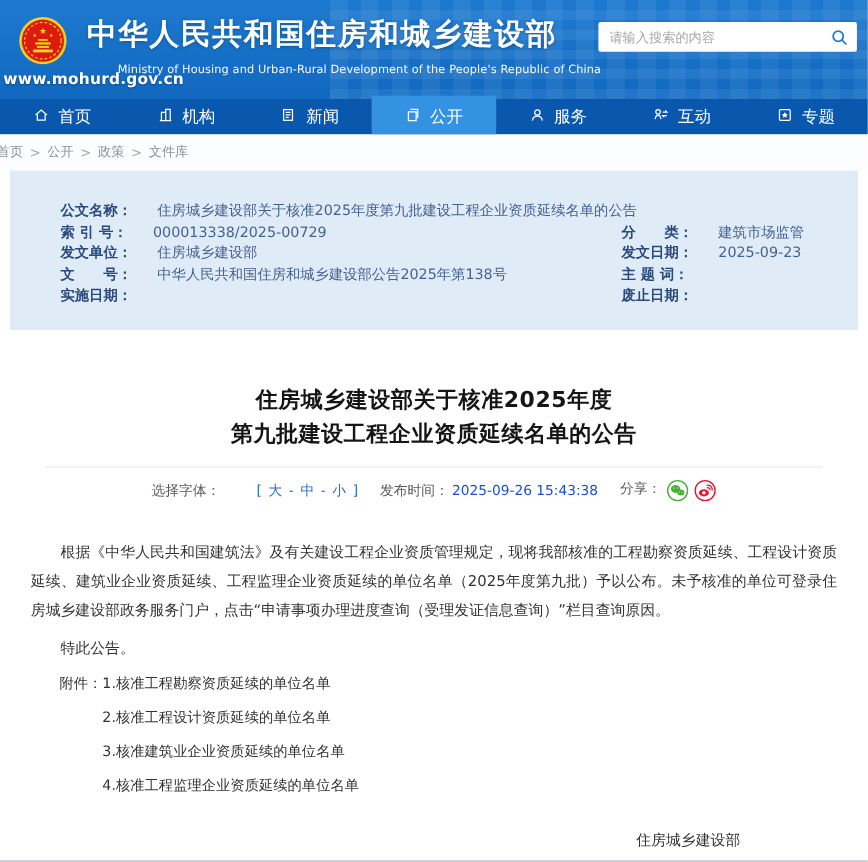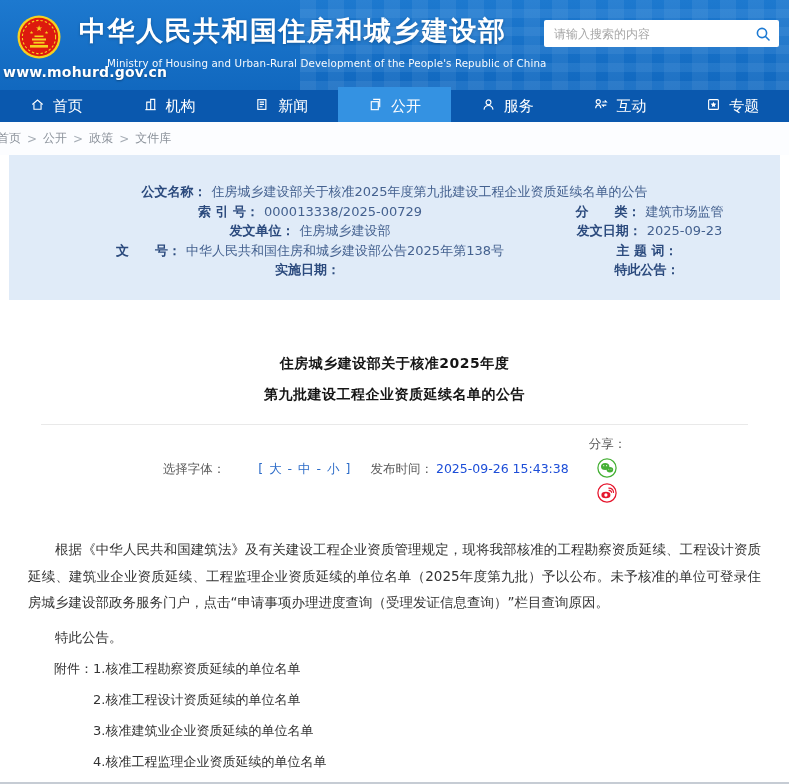--- a/index.html
+++ b/index.html
@@ -54,43 +54,43 @@
     height:33px; background:#fcfdff; display:flex; align-items:center;
     font-size:12px; color:#8b929b; margin-left:-3px;
   }
   .crumb { cursor:pointer; }
   .crumb-sep { margin:0 6px; color:#a6adb5; }
   .crumb.current { cursor:default; }
 
   
   .meta-panel { margin:0 9px; background:#e0ebf8; padding:27px 46px 21px; height:145px; }
   .meta-grid { display:grid; grid-template-columns:510px 1fr; }
-  .field { display:flex; font-size:13px; line-height:19.6px; color:#44618f;justify-content:center; }
+  .field { display:flex; font-size:13px; line-height:19.6px; color:#44618f; }
   .field .flabel { font-weight:700; color:#2b4a7d; white-space:pre; flex:0 0 auto; }
-  .field .fvalue { margin-left:5px; white-space:nowrap; }
+  .field .fvalue { margin-left:23px; white-space:nowrap; }
   .field.full { grid-column:1 / -1; }
 
   
   .content { padding:48px 28px 0; position:relative; height:482px; overflow:hidden; }
   .doc-title {
-    text-align:center; font-size:14px; font-weight:700; color:#151515;
+    text-align:center; font-size:20px; font-weight:700; color:#151515;
     line-height:31px; letter-spacing:.5px;
   }
   .divider { height:1px; background:#e9e9e9; margin:14px 13px 0; }
   .meta-bar {
     display:flex; justify-content:center; align-items:center;
     margin-top:11px; font-size:12.5px; color:#5a5a5a;
   }
   .font-sel { display:flex; align-items:center; }
   .font-links { color:#2b6bc8; margin-left:2px;padding-left:31px; }
   .font-opt { cursor:pointer; margin:0 2px; }
   .fp { color:#2b6bc8; }
   .publish { margin-left:20px; display:flex; }
   .publish .pv { color:#1d4ed8; margin-left:3px; }
-  .share { margin-left:20px; display:flex; align-items:center; gap:5px;flex-direction:column; }
+  .share { margin-left:20px; display:flex; gap:5px; }
   .share-icon { cursor:pointer; display:flex; }
 
   .body-text { margin-top:33px; font-size:13.5px; color:#333; }
   .body-text p { text-indent:2em; line-height:26.5px; margin-bottom:8px; text-align:justify; }
   .attachments { display:flex; margin-top:8px; margin-left:2em; font-size:13px; color:#333; }
   .att-label { flex:0 0 auto; line-height:21px; }
   .att-list div { line-height:21px; margin-bottom:10px; cursor:pointer; }
   .signature { float:right; text-align:center; margin-right:85px; margin-top:16px;
     font-size:13.5px; color:#333; line-height:26px; }
 
@@ -242,21 +242,21 @@
       </div>
       <div class="field">
         <span class="flabel">主 题 词：</span>
         <span class="fvalue"></span>
       </div>
       <div class="field">
         <span class="flabel">实施日期：</span>
         <span class="fvalue"></span>
       </div>
       <div class="field">
-        <span class="flabel">特此公告：</span>
+        <span class="flabel">废止日期：</span>
         <span class="fvalue"></span>
       </div>
     </div>
   </div>
 
   <div class="content">
     <div class="doc-title">
       <div>住房城乡建设部关于核准2025年度</div>
       <div>第九批建设工程企业资质延续名单的公告</div>
     </div>

